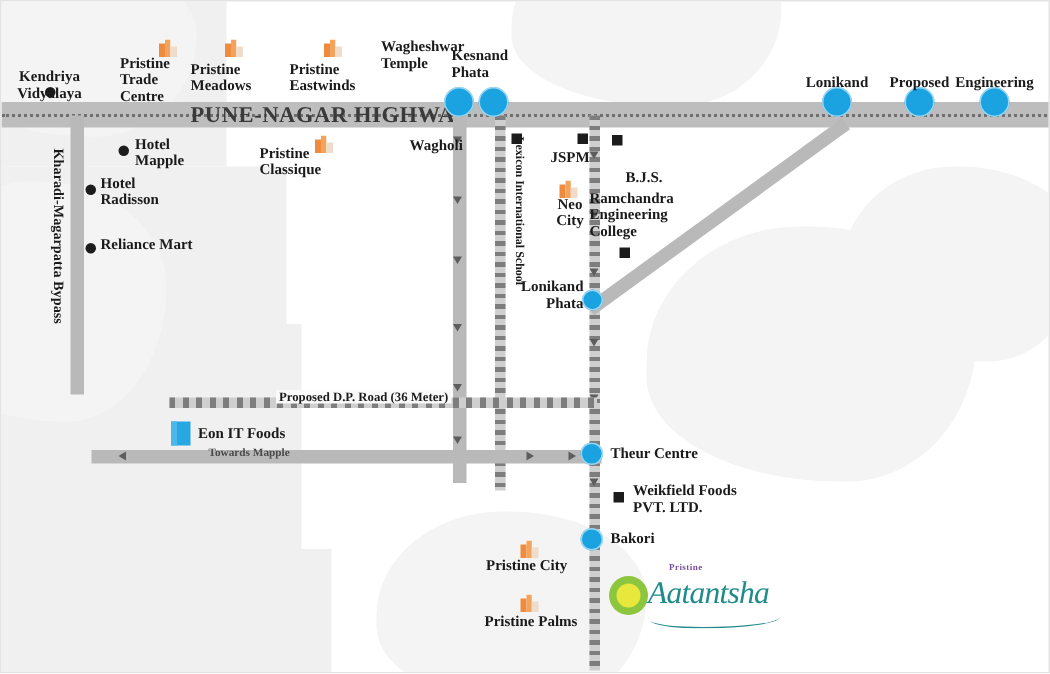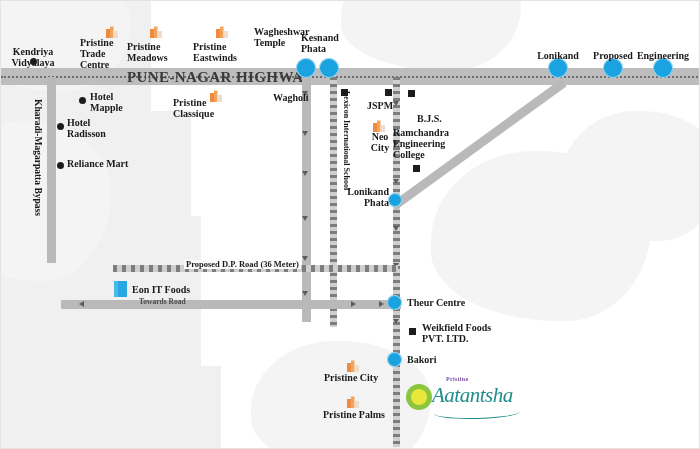--- a/index.html
+++ b/index.html
@@ -245,21 +245,21 @@
   <div class="arrow-d" style="left:392px; top:262px;"></div>
   <div class="arrow-d" style="left:392px; top:318px;"></div>
 
   <div class="diag" style="left:563px; top:77px; width:211px; transform: rotate(144deg);"></div>
 
   <div class="dashroad dashroad-h" style="left:112px; top:264px; width:285px;"></div>
   <div class="lbl small left" style="left:183px; top:259px; background:#fafafa; padding:0 2px;">Proposed D.P. Road (36 Meter)</div>
 
   <div class="road road-h" style="left:60px; top:299px; width:340px;"></div>
   <div class="arrow-l" style="left:78px; top:300px;"></div>
-  <div class="lbl tiny left" style="left:138px; top:297px;">Towards Road</div>
+  <div class="lbl tiny left" style="left:138px; top:297px;">Towards Mapple</div>
   <div class="arrow-r" style="left:350px; top:300px;"></div>
   <div class="arrow-r" style="left:378px; top:300px;"></div>
 
   <div class="node" style="left:295px; top:57px;"></div>
 
   <div class="node" style="left:318px; top:57px;"></div>
   <div class="lbl" style="left:300px; top:32px; width:60px; text-align:left;">Kesnand
 Phata</div>
 
   <div class="node" style="left:547px; top:57px;"></div>

